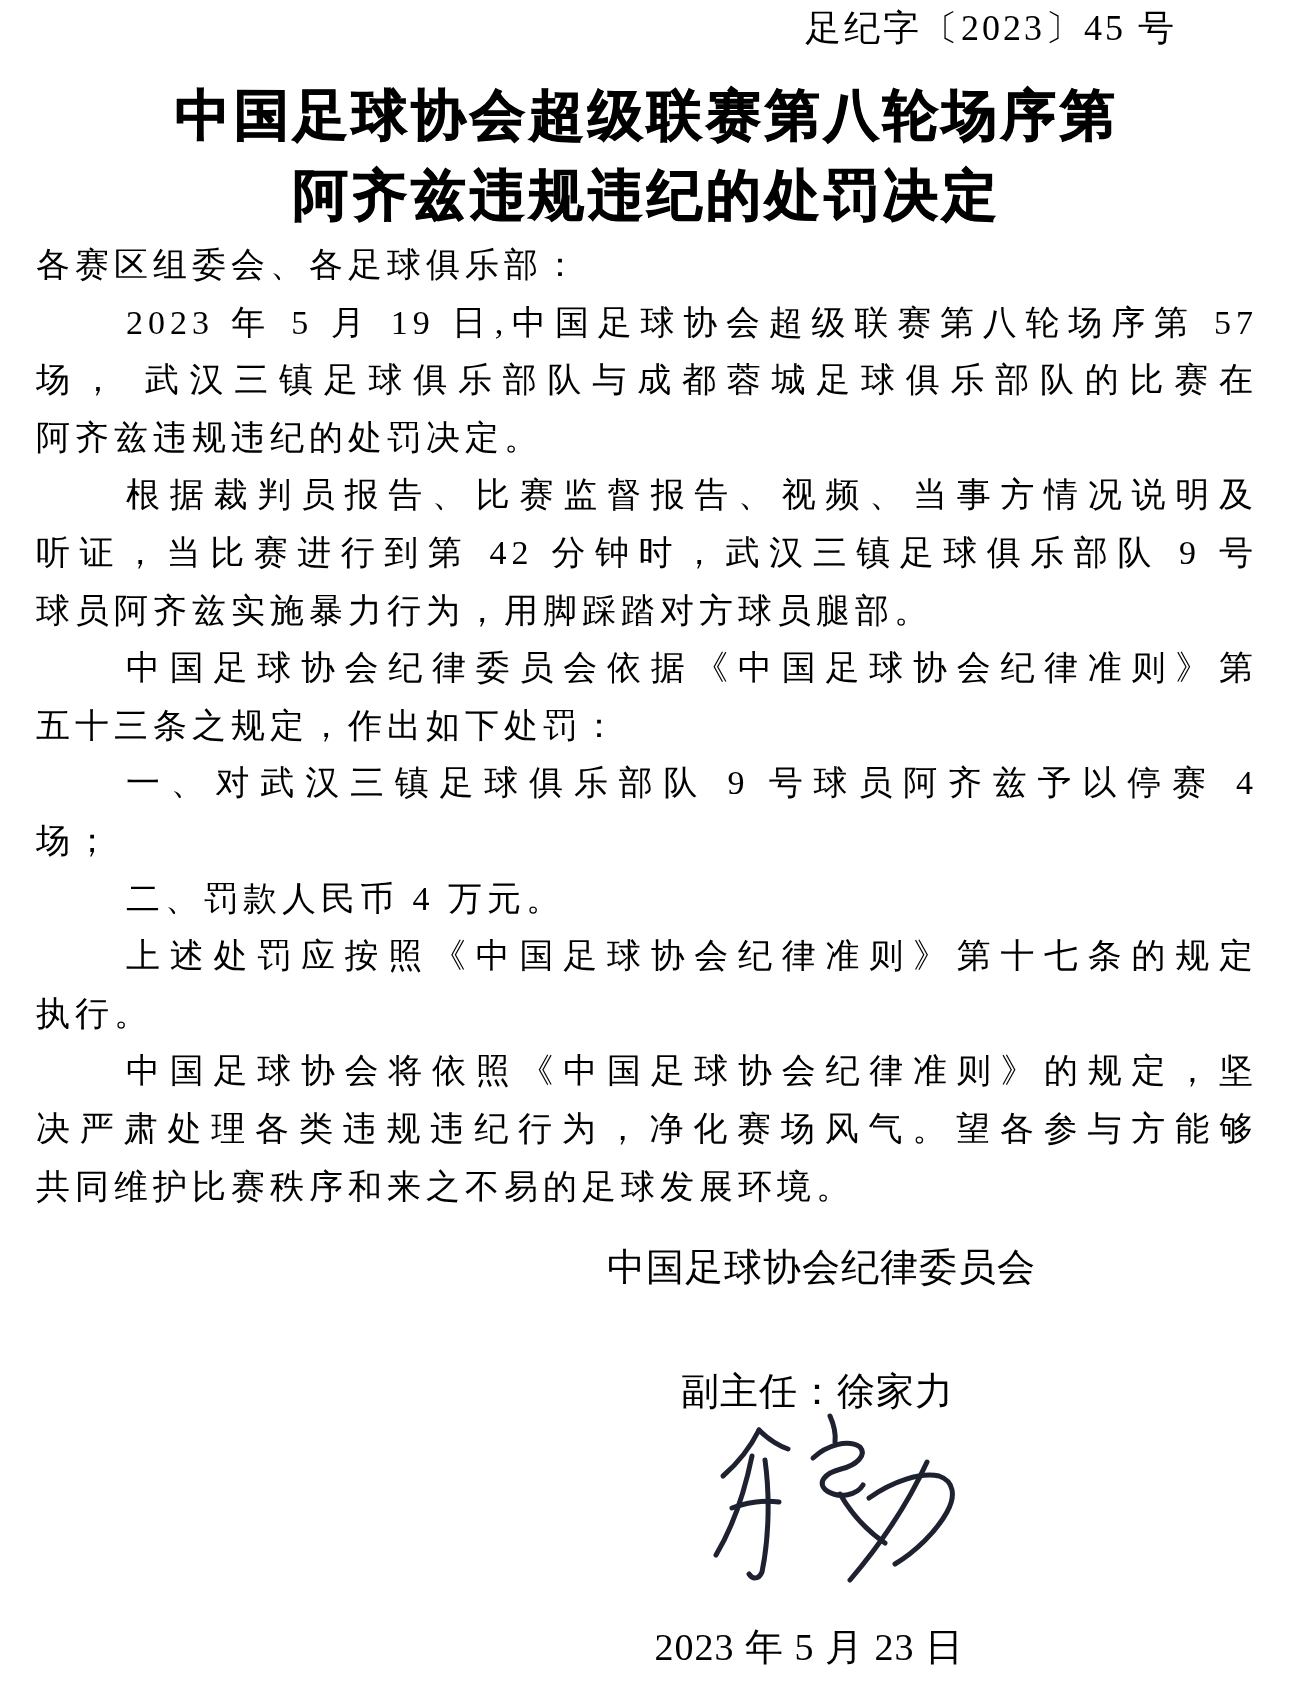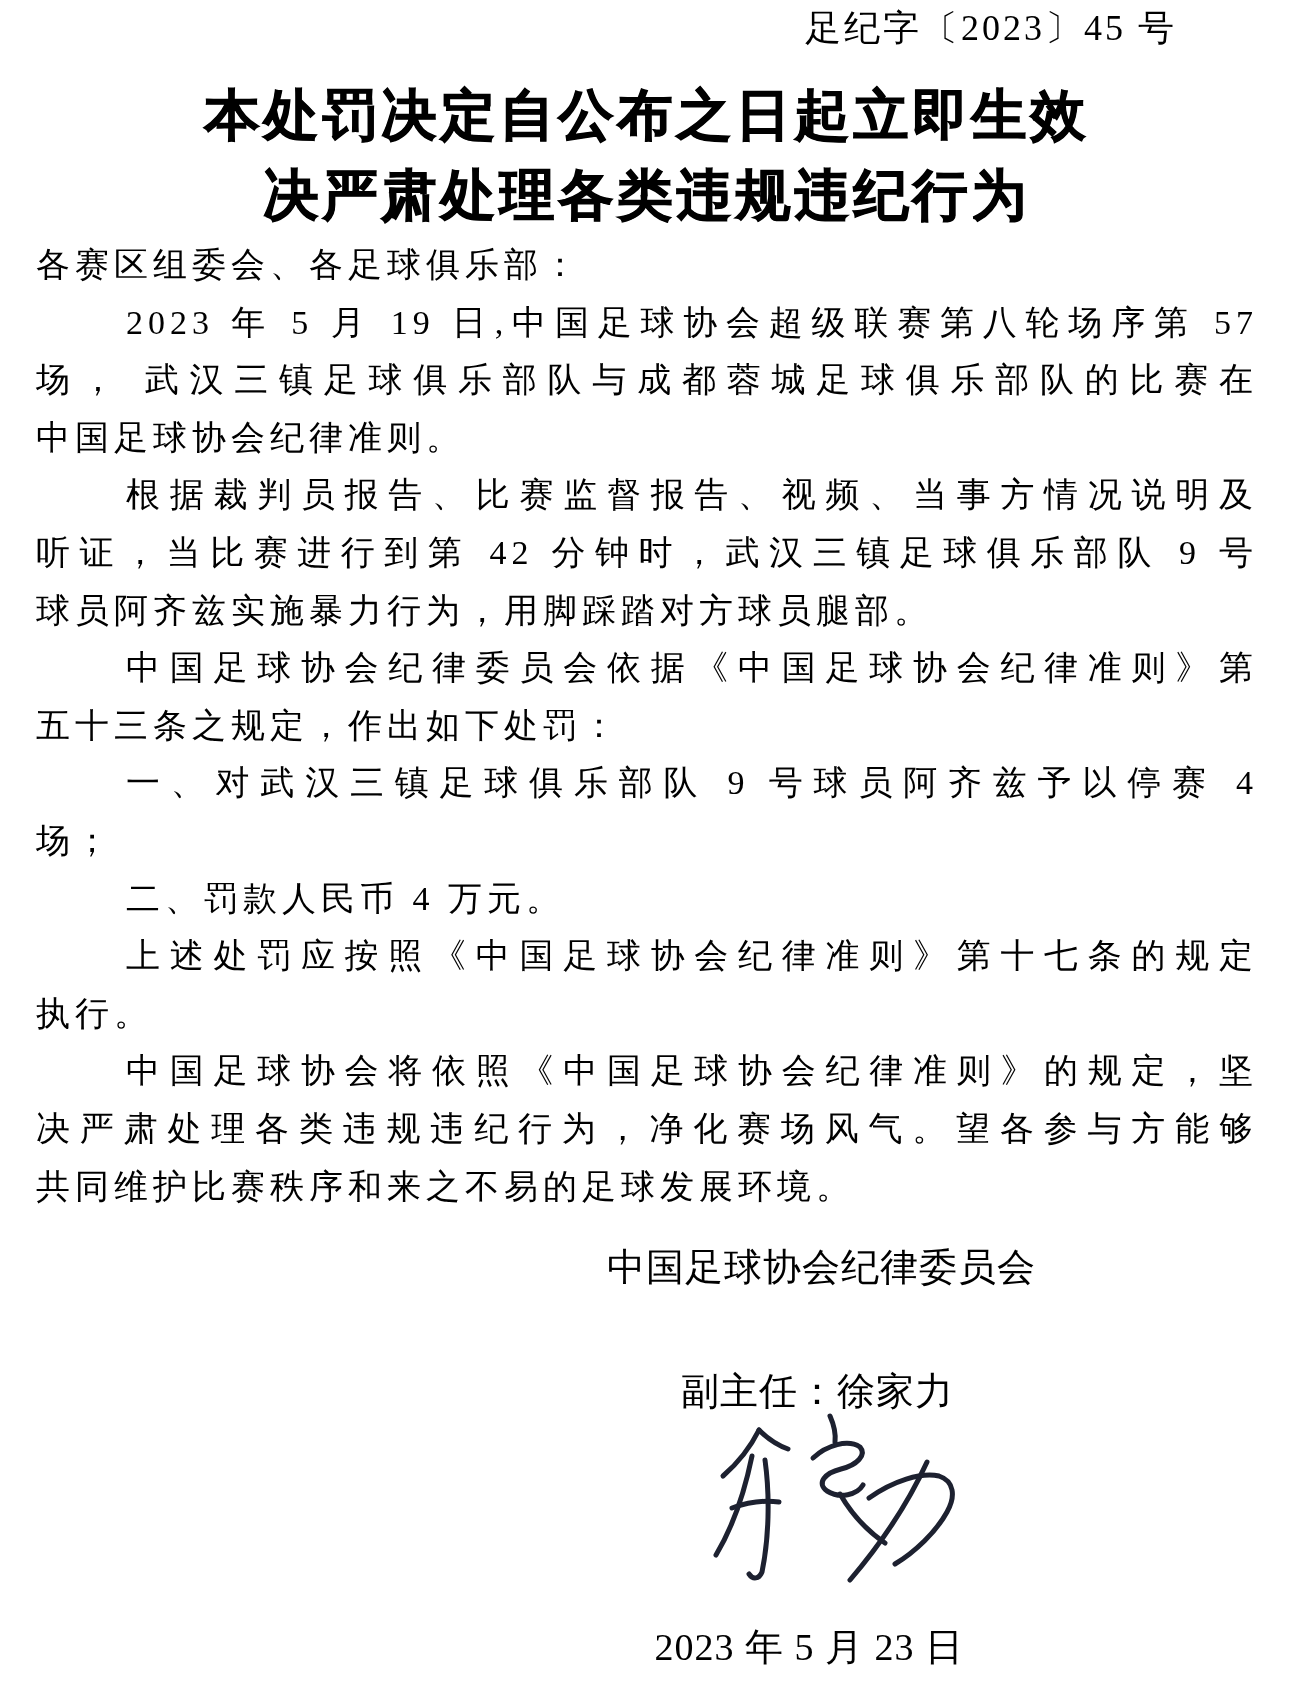--- a/index.html
+++ b/index.html
@@ -75,29 +75,29 @@
   }
 </style>
 </head>
 <body>
 
 <div class="page">
 
   <div class="doc-number">足纪字〔2023〕45 号</div>
 
   <div class="title-block">
-    <div>本处罚决定自公布之日起立即生效</div>
-    <div>决严肃处理各类违规违纪行为</div>
+    <div>中国足球协会超级联赛第八轮场序第</div>
+    <div>阿齐兹违规违纪的处罚决定</div>
   </div>
 
   <div class="body-block">
     <div class="line">各赛区组委会、各足球俱乐部：</div>
     <div class="line ind j">2023 年 5 月 19 日,中国足球协会超级联赛第八轮场序第 57</div>
     <div class="line j">场， 武汉三镇足球俱乐部队与成都蓉城足球俱乐部队的比赛在</div>
-    <div class="line">中国足球协会纪律准则。</div>
+    <div class="line">阿齐兹违规违纪的处罚决定。</div>
     <div class="line ind j">根据裁判员报告、比赛监督报告、视频、当事方情况说明及</div>
     <div class="line j">听证，当比赛进行到第 42 分钟时，武汉三镇足球俱乐部队 9 号</div>
     <div class="line">球员阿齐兹实施暴力行为，用脚踩踏对方球员腿部。</div>
     <div class="line ind j">中国足球协会纪律委员会依据《中国足球协会纪律准则》第</div>
     <div class="line">五十三条之规定，作出如下处罚：</div>
     <div class="line ind j">一、对武汉三镇足球俱乐部队 9 号球员阿齐兹予以停赛 4</div>
     <div class="line">场；</div>
     <div class="line ind">二、罚款人民币 4 万元。</div>
     <div class="line ind j">上述处罚应按照《中国足球协会纪律准则》第十七条的规定</div>
     <div class="line">执行。</div>

